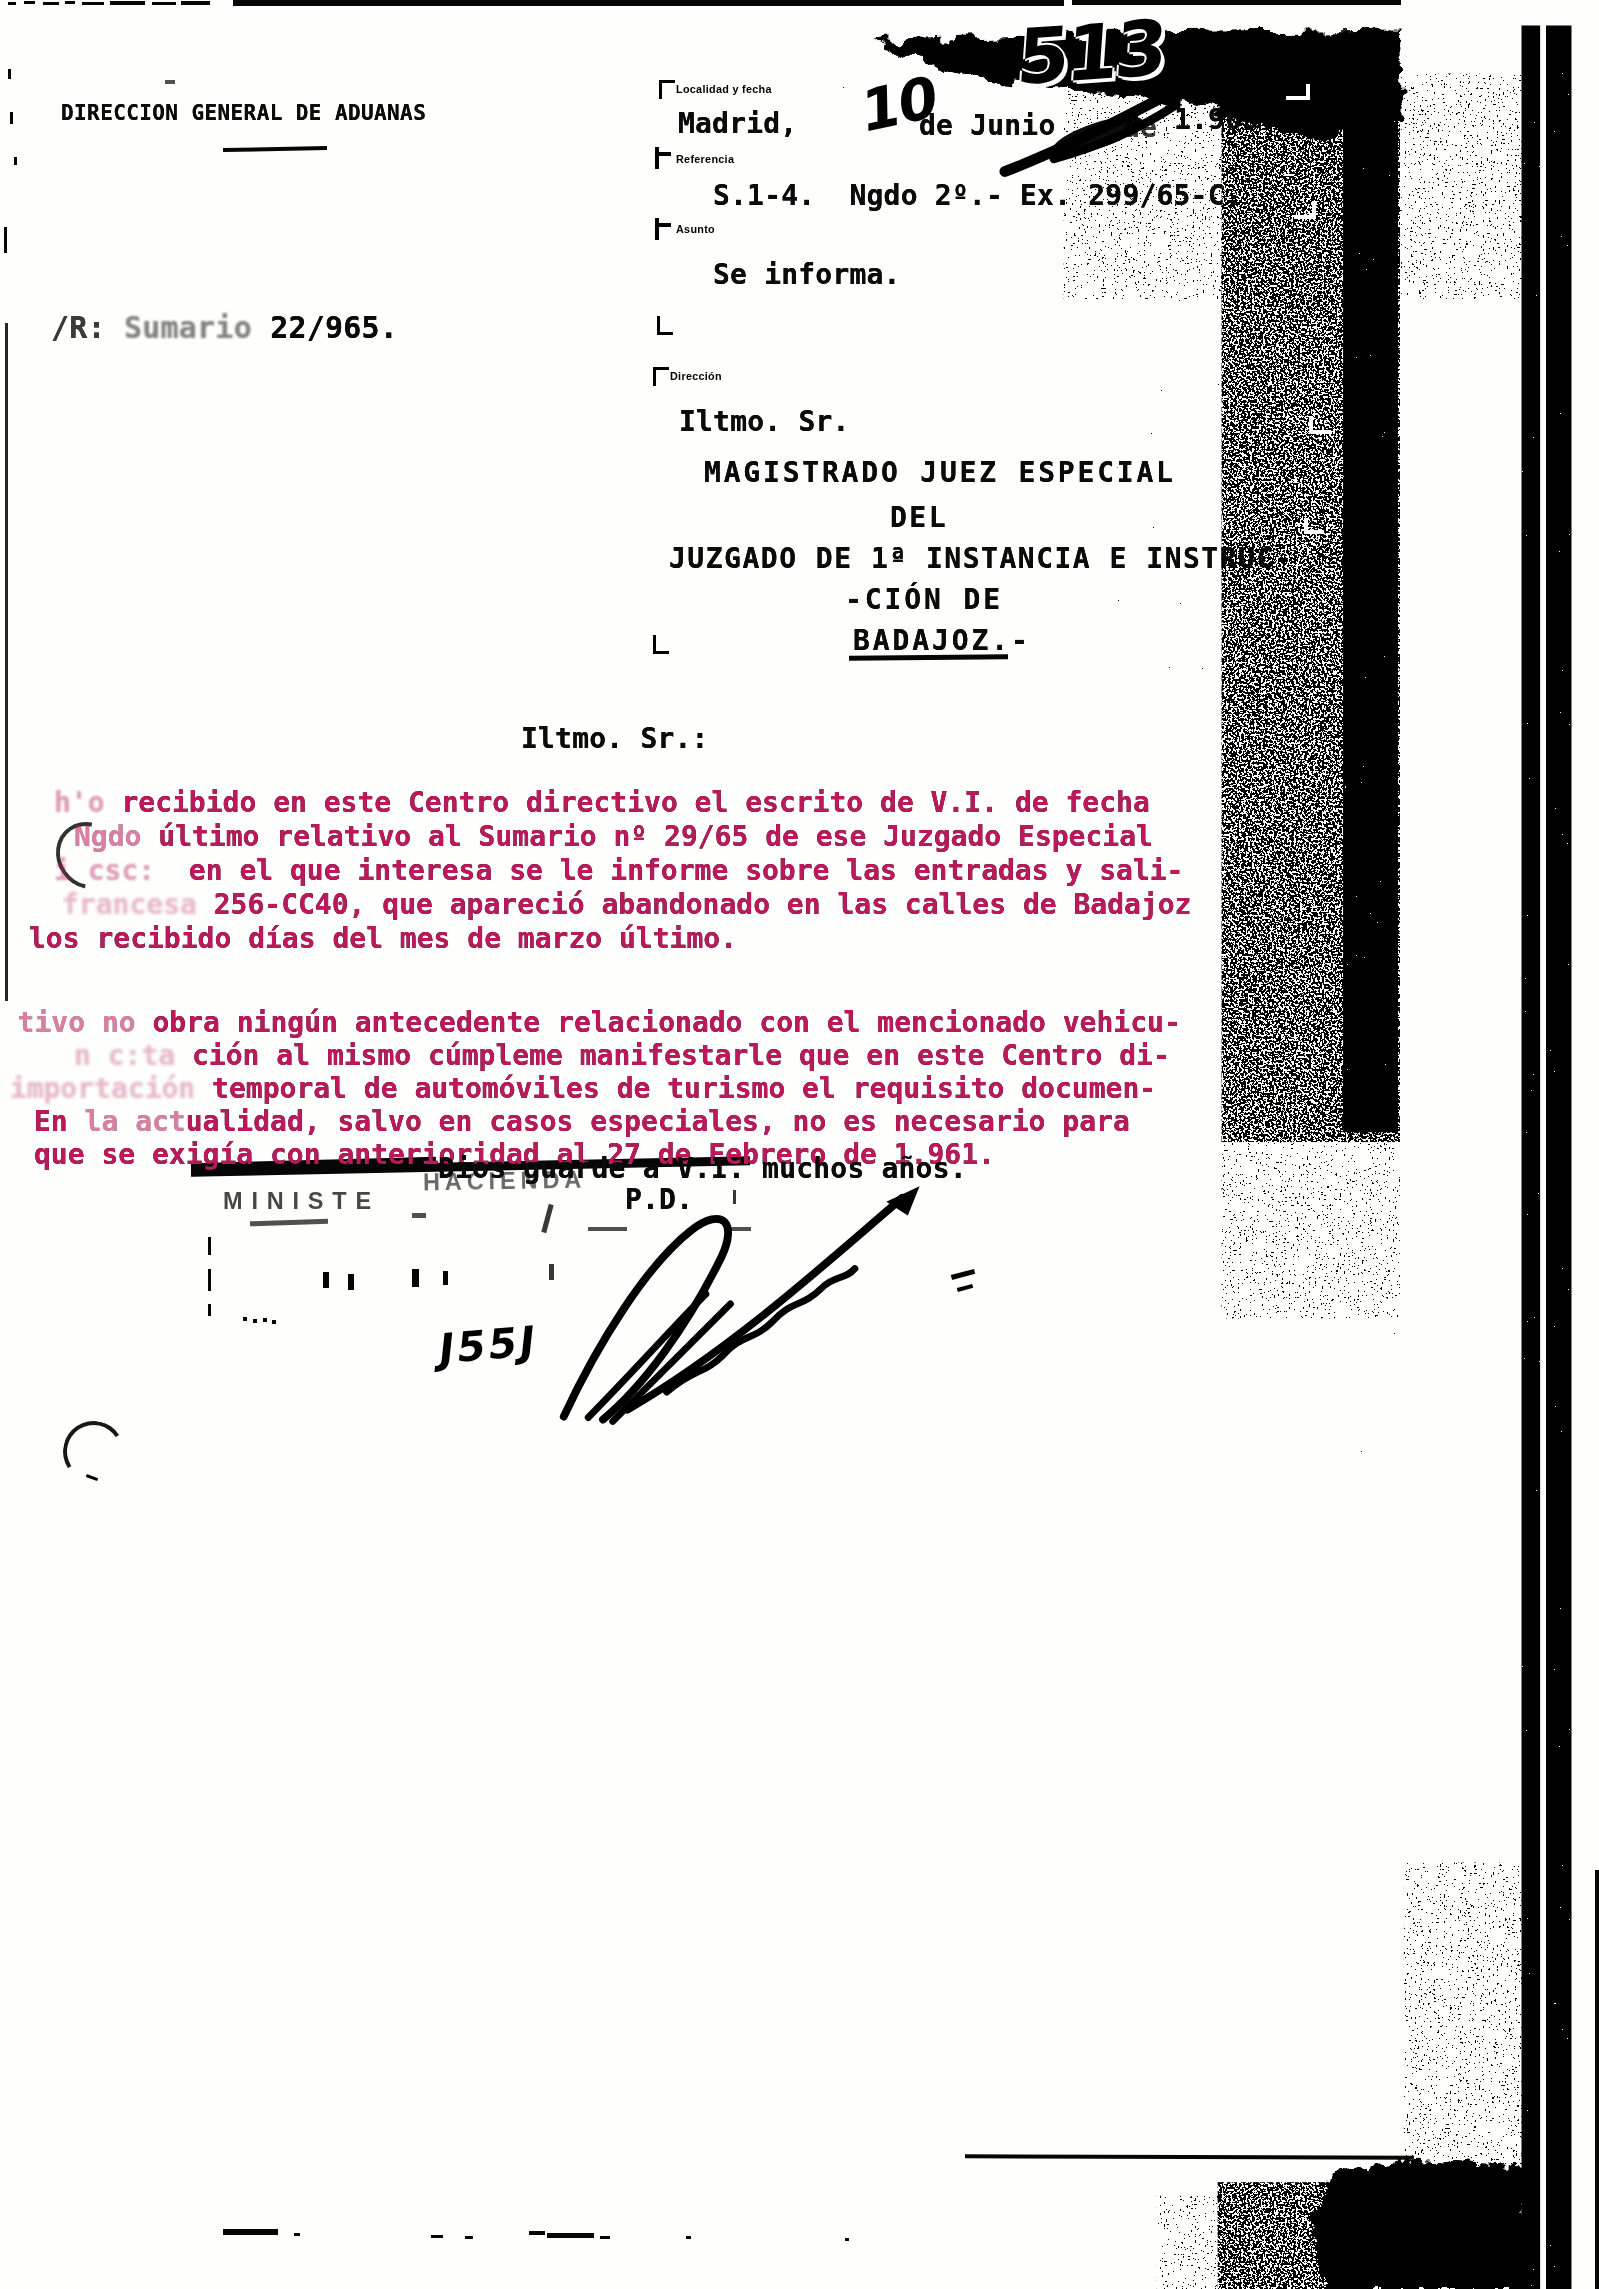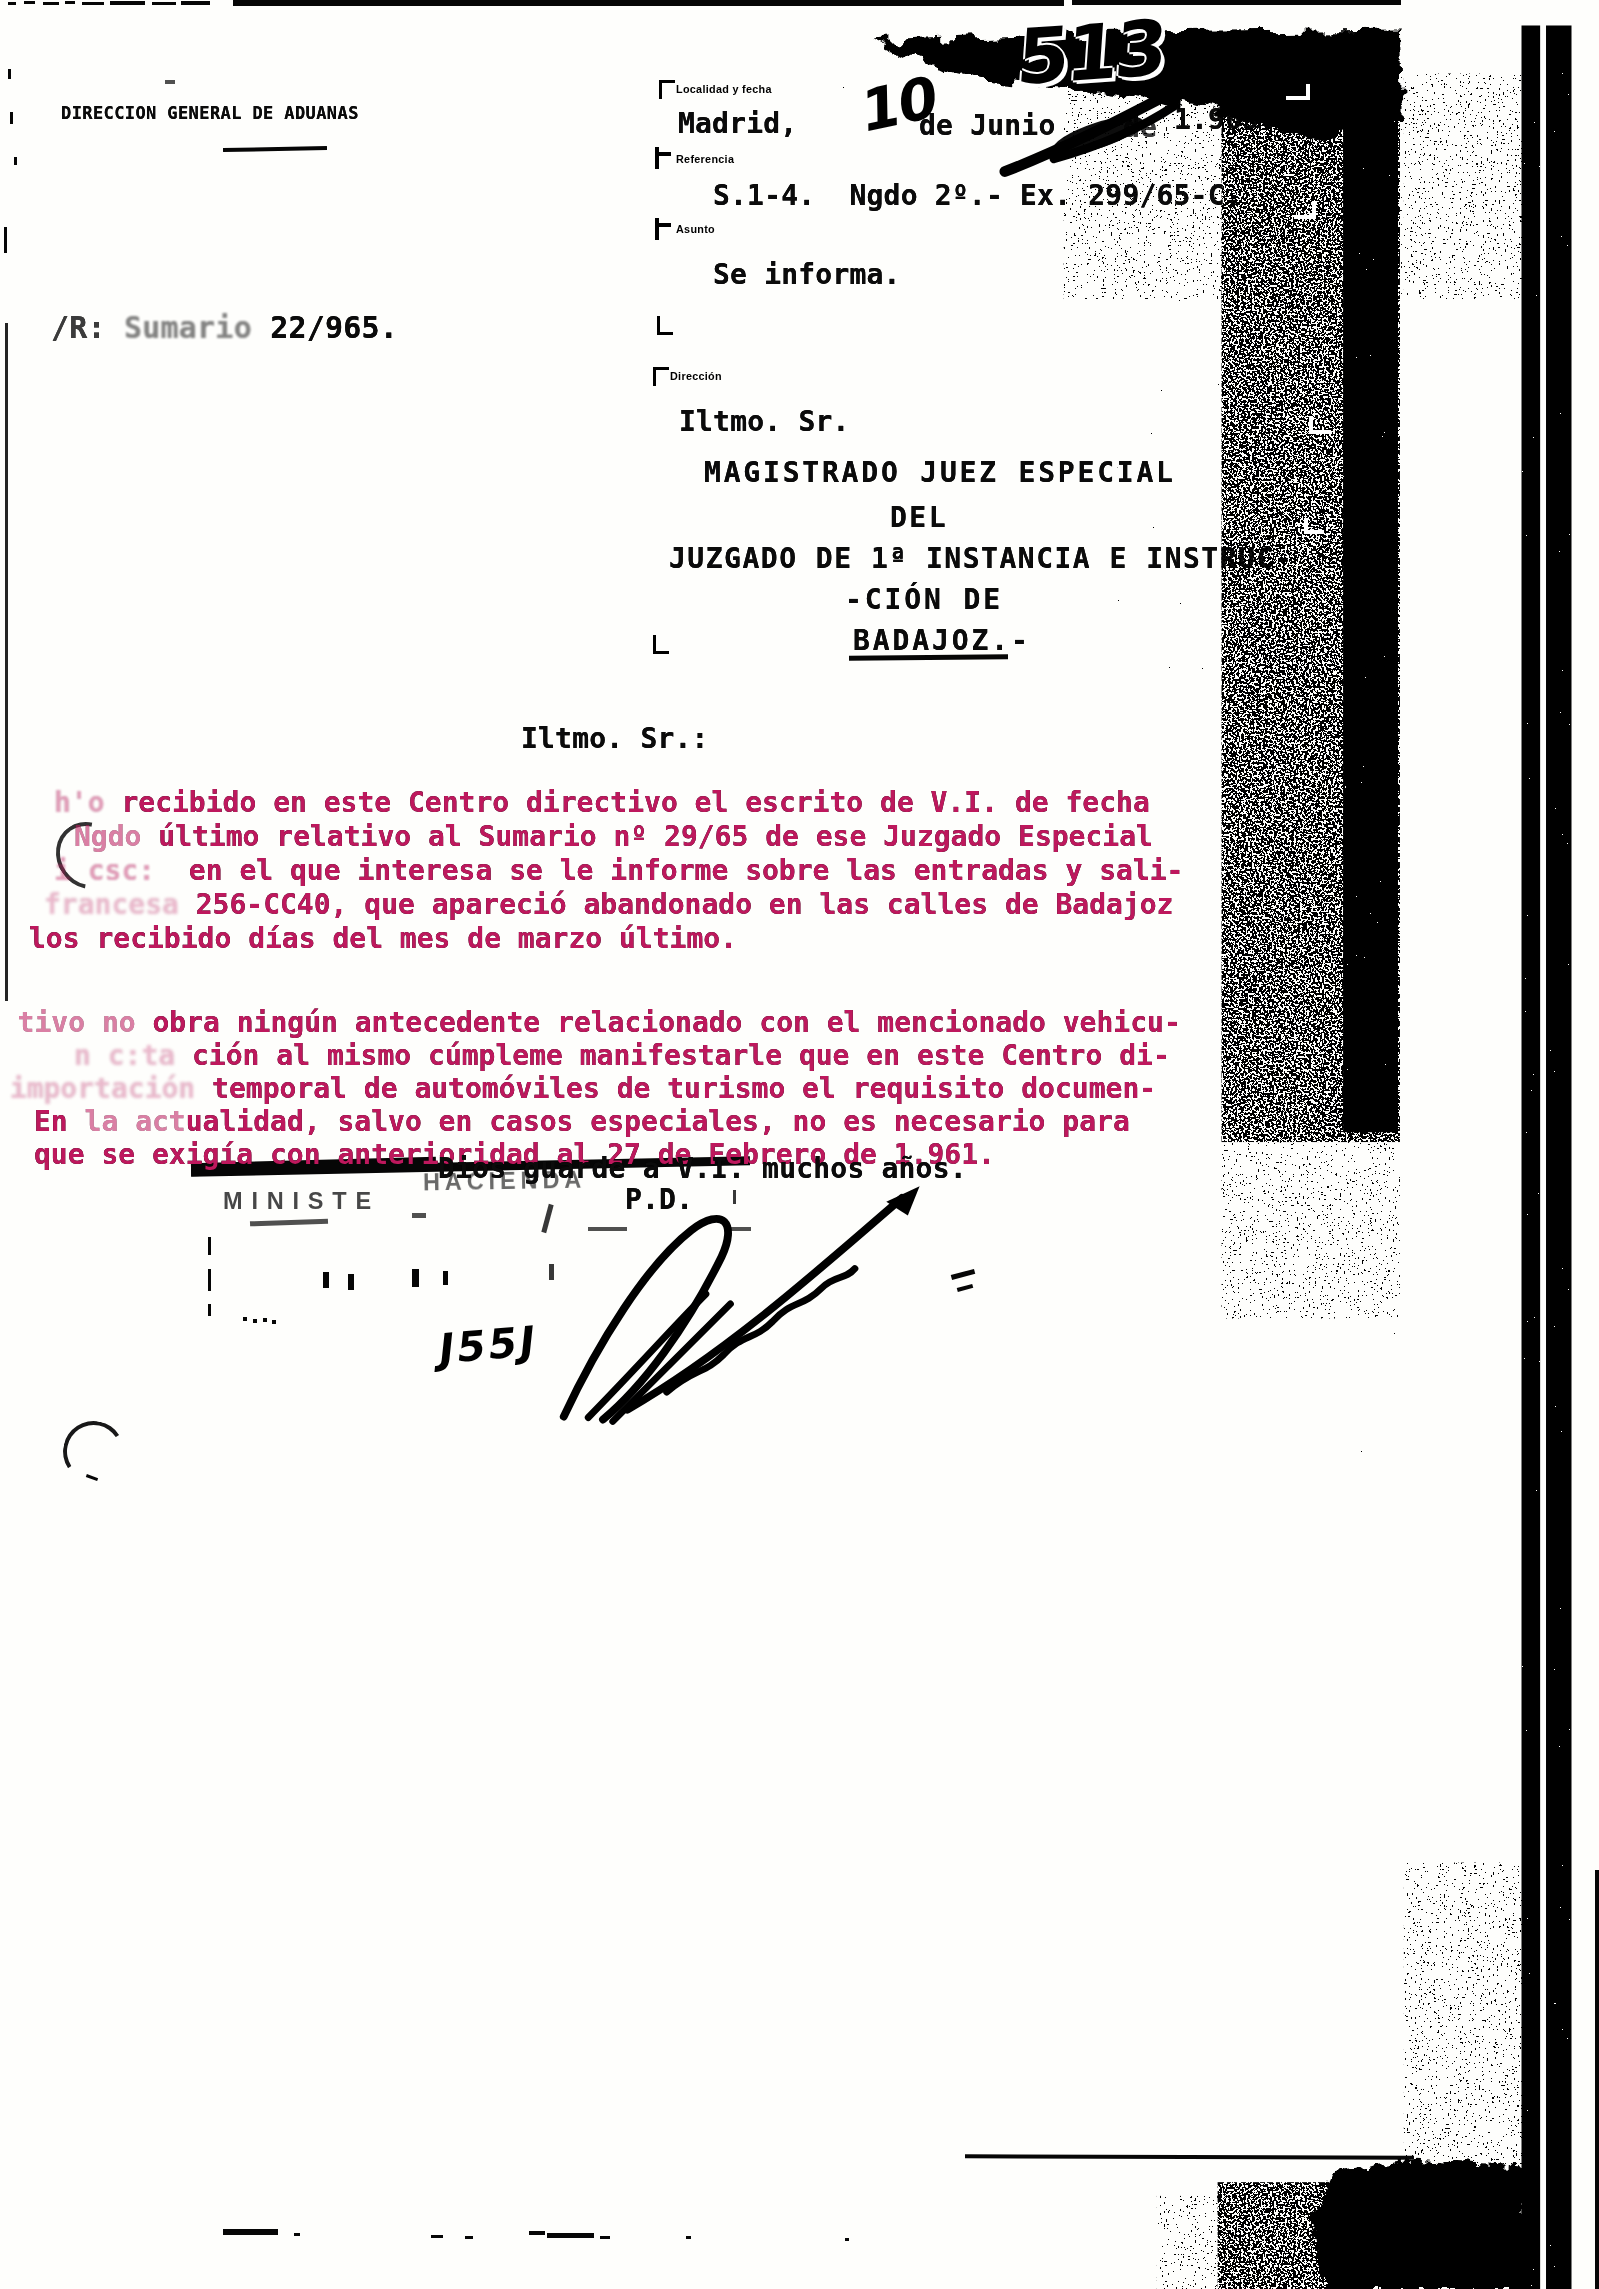--- a/index.html
+++ b/index.html
@@ -50,21 +50,21 @@
   <div class="mk" style="left:233px;top:0;width:831px;height:5.9px"></div>
   <div class="mk" style="left:1072px;top:0;width:329px;height:4.9px"></div>
 
   <div class="mk" style="left:7.8px;top:69px;width:2.9px;height:9.8px"></div>
   <div class="mk" style="left:9.8px;top:112px;width:2.9px;height:11.8px"></div>
   <div class="mk" style="left:13.7px;top:157px;width:2.9px;height:7.8px"></div>
   <div class="mk" style="left:3.9px;top:227px;width:2.9px;height:25.5px"></div>
   <div class="mk" style="left:4.9px;top:323px;width:2.9px;height:678px;opacity:.88"></div>
   <div class="mk" style="left:165px;top:80px;width:9.8px;height:3.9px;opacity:.7"></div>
 
-  <div class="tw" style="left:61px;top:96px;font-size:17px;letter-spacing:0.4px">DIRECCION GENERAL DE ADUANAS</div>
+  <div class="tw" style="left:61px;top:96px;font-size:21px;letter-spacing:0.4px">DIRECCION GENERAL DE ADUANAS</div>
   <div class="mk" style="left:223px;top:147px;width:104px;height:3.9px;transform:rotate(-1.2deg)"></div>
 
   <div class="tw" style="left:51px;top:310px;font-size:30px"><span style="opacity:.8;filter:blur(0.4px)">/R:</span><span> </span><span style="opacity:.5;filter:blur(0.9px)">Sumario</span><span> </span><span>22/965.</span></div>
 
   <div class="br-open" style="left:659px;top:80px"></div>
   <div class="flabel" style="left:676px;top:83px">Localidad y fecha</div>
 
   <div class="tw" style="left:678px;top:106px">Madrid,</div>
   <div class="hand" style="left:861px;top:71px;font-size:57px;transform:rotate(-12deg);letter-spacing:-2px">10</div>
   <div class="tw" style="left:919px;top:108px">de Junio</div>
@@ -93,21 +93,21 @@
   <div class="mk" style="left:849px;top:655px;width:159px;height:4.9px;transform:rotate(-.5deg)"></div>
 
   <div class="br-close" style="left:653px;top:635px"></div>
 
   <div class="tw" style="left:521px;top:721px">Iltmo. Sr.:</div>
 
   <div id="para1" class="abs" style="left:0;top:786px;width:1392px;z-index:30">
       <div class="tline" style="padding-left: 54px;"><span class="seg-smudge">h'o </span><span class="seg-n">recibido en este Centro directivo el escrito de V.I. de fecha</span></div>
       <div class="tline" style="padding-left: 74px;"><span class="seg-faded">Ngdo </span><span class="seg-n">último relativo al Sumario nº 29/65 de ese Juzgado Especial</span></div>
       <div class="tline" style="padding-left: 54px;"><span class="seg-smudge">i csc:  </span><span class="seg-n">en el que interesa se le informe sobre las entradas y sali-</span></div>
-      <div class="tline" style="padding-left: 44px;"><span class="seg-smudge2">francesa </span><span class="seg-n">256-CC40, que apareció abandonado en las calles de Badajoz</span></div>
+      <div class="tline" style="padding-left: 62px;"><span class="seg-smudge2">francesa </span><span class="seg-n">256-CC40, que apareció abandonado en las calles de Badajoz</span></div>
       <div class="tline" style="padding-left: 29px;"><span class="seg-n">los recibido días del mes de marzo último.</span></div>
     </div>
   <div id="para2" class="abs" style="left:0;top:1006px;width:1392px;z-index:30">
       <div class="tline" style="padding-left: 17.6px;"><span class="seg-faded">tivo no </span><span class="seg-n">obra ningún antecedente relacionado con el mencionado vehicu-</span></div>
       <div class="tline" style="padding-left: 74px;"><span class="seg-smudge2">n c:ta </span><span class="seg-n">ción al mismo cúmpleme manifestarle que en este Centro di-</span></div>
       <div class="tline" style="padding-left: 9.8px;"><span class="seg-smudge2">importación </span><span class="seg-n">temporal de automóviles de turismo el requisito documen-</span></div>
       <div class="tline" style="padding-left: 34px;"><span class="seg-n">En </span><span class="seg-faded">la act</span><span class="seg-n">ualidad, salvo en casos especiales, no es necesario para</span></div>
       <div class="tline" style="padding-left: 34px;"><span class="seg-n">que se exigía con anterioridad al 27 de Febrero de 1.961.</span></div>
     </div>
 

